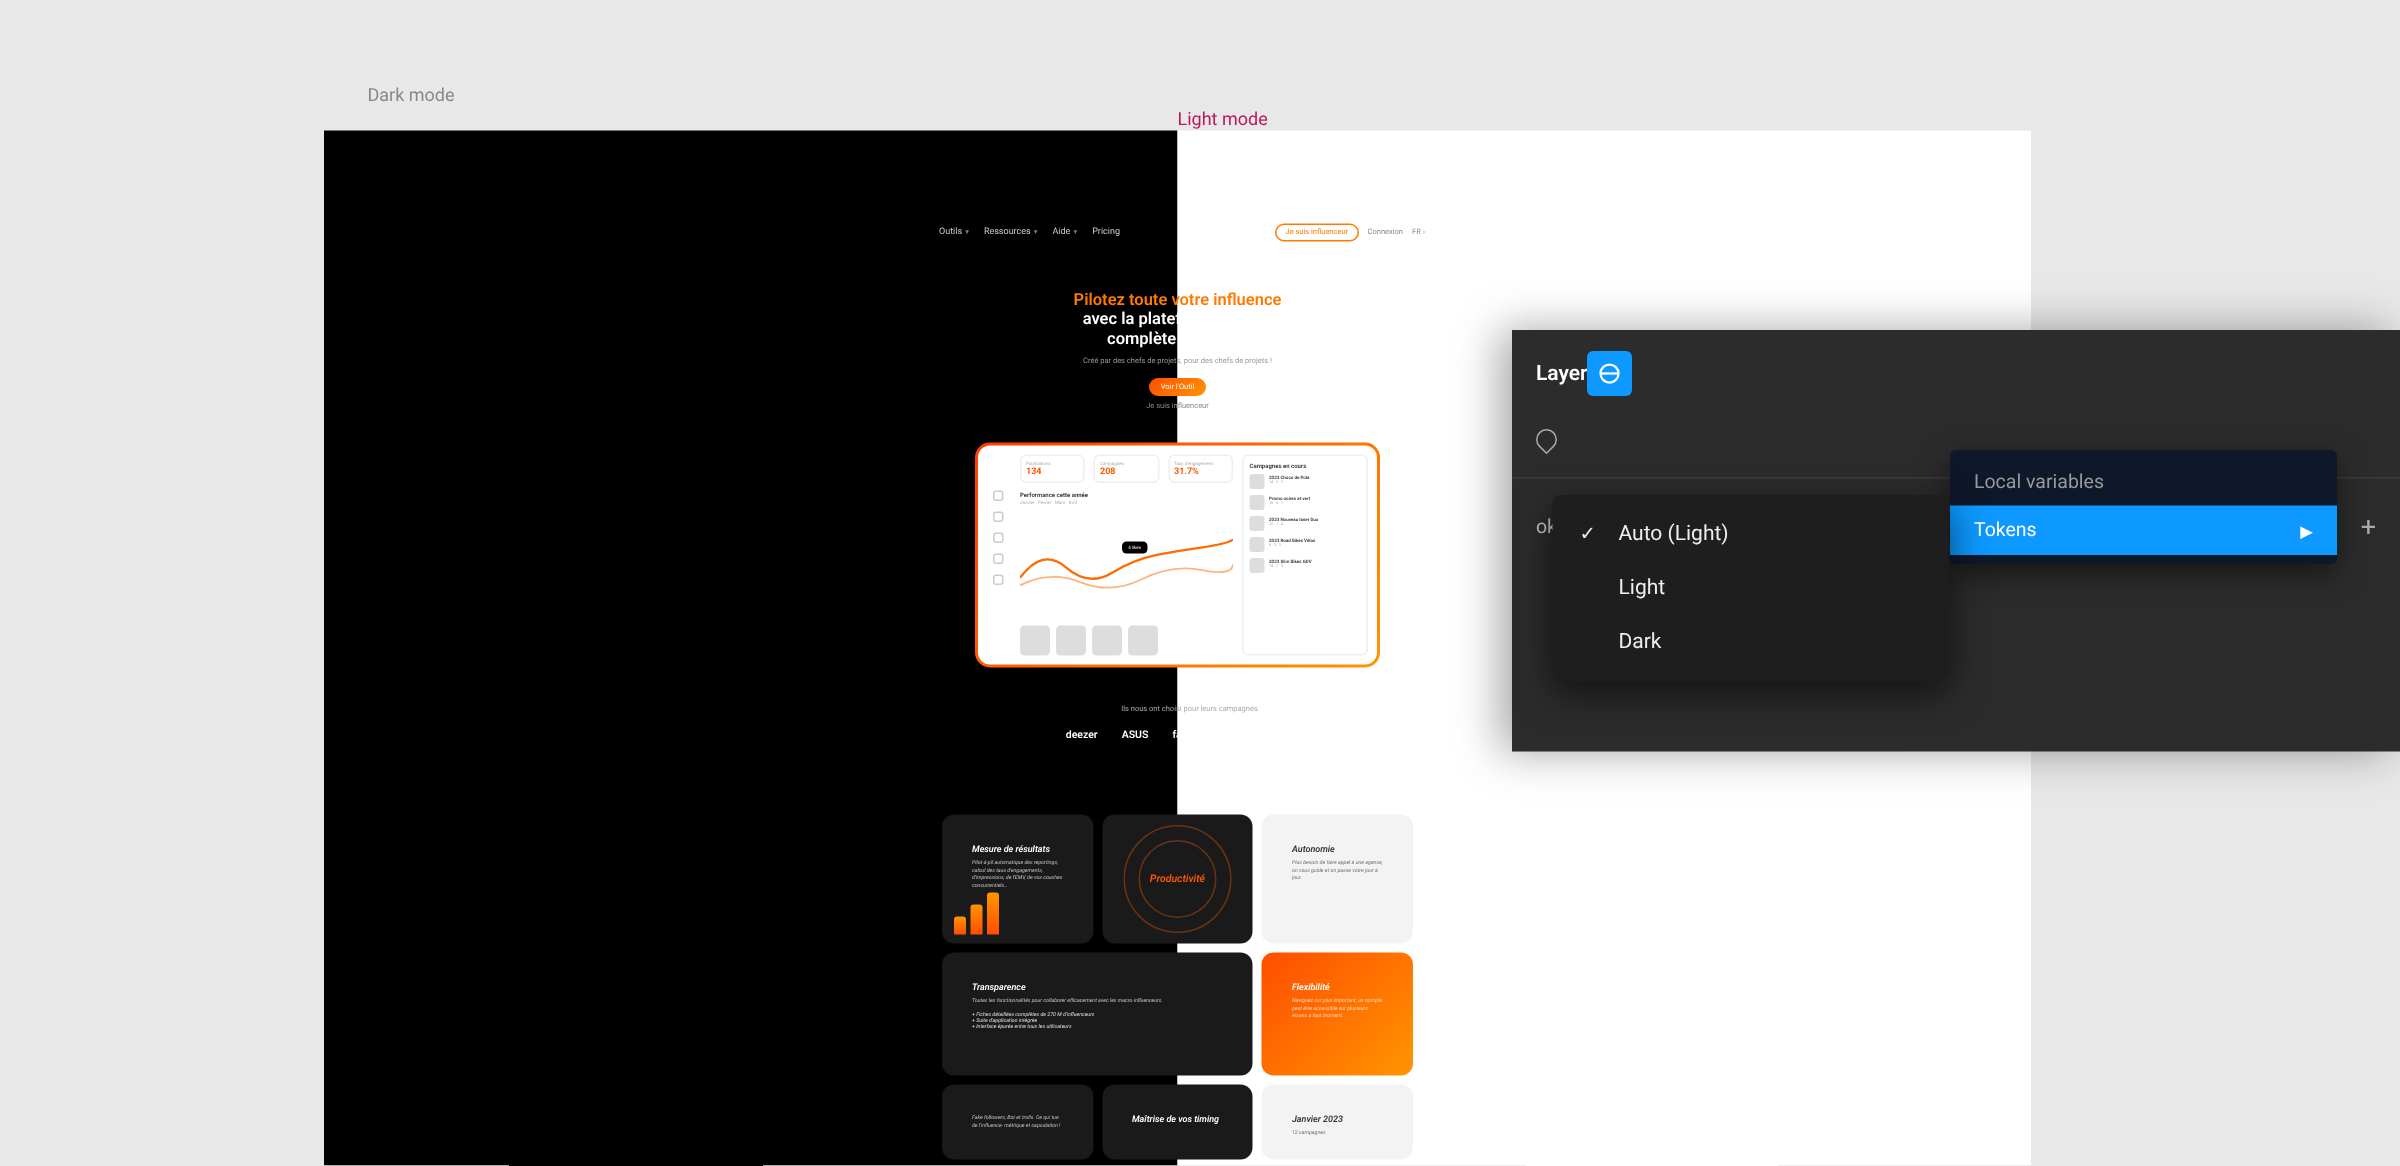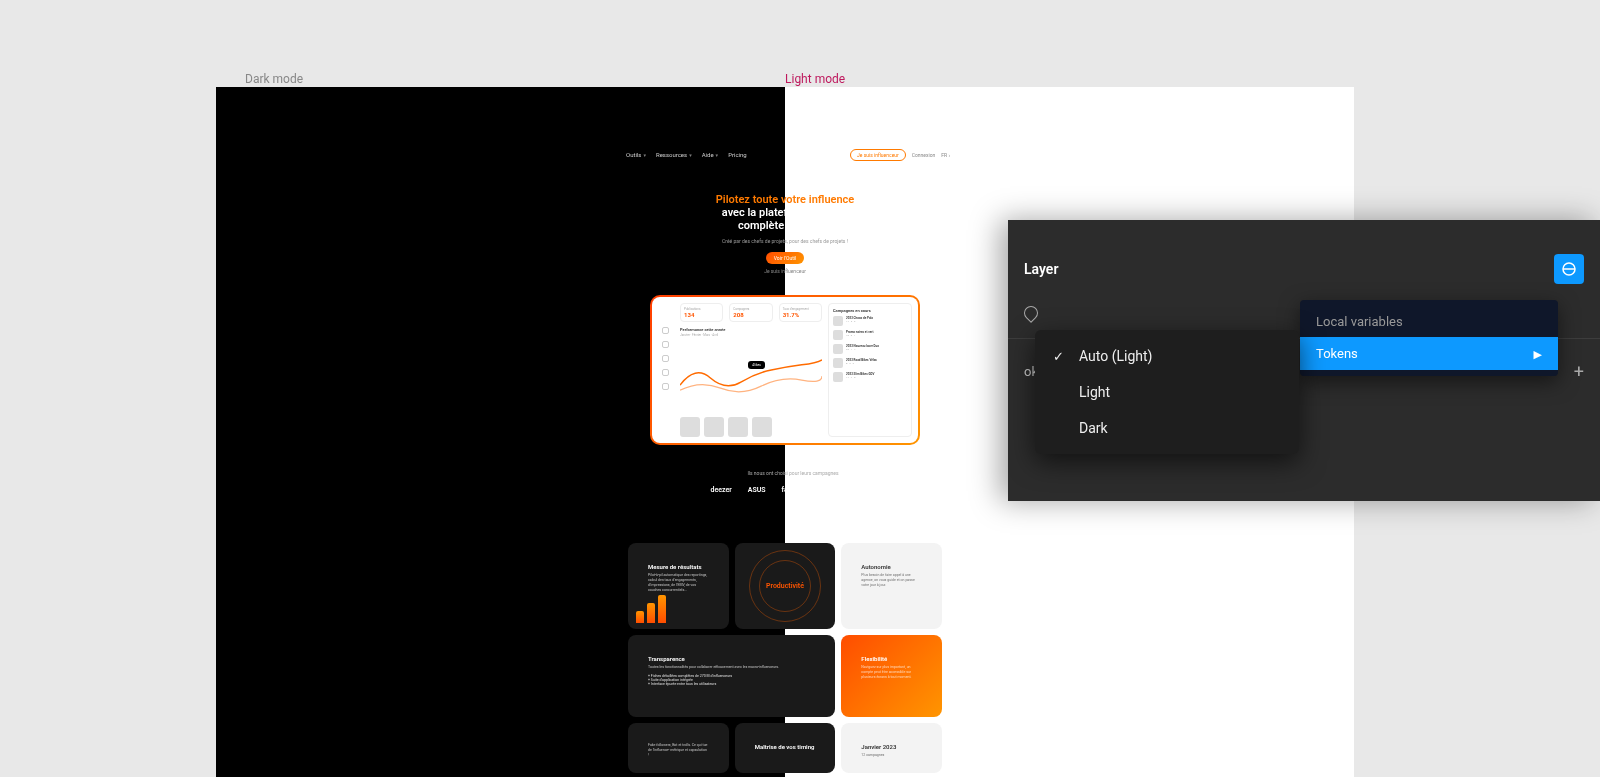--- a/index.html
+++ b/index.html
@@ -1,18 +1,18 @@
 <!DOCTYPE html>
 <html><head>
   <meta charset="utf-8">
   <style>
     * { margin: 0; padding: 0; box-sizing: border-box; }
     body { font-family: -apple-system, BlinkMacSystemFont, "Segoe UI", Roboto, sans-serif; background: #e8e8e8; width: 1600px; height: 777px; overflow: hidden; position: relative; }
     
-    .canvas-labels { position: absolute; top: 72px; left: 245px; font-size: 12px; color: #888; }
+    .canvas-labels { position: absolute; top: 56px; left: 245px; font-size: 12px; color: #888; }
     .canvas-label-light { position: absolute; top: 72px; left: 785px; font-size: 12px; color: #be185d; }
     
     .dark-frame { position: absolute; top: 87px; left: 216px; width: 569px; height: 690px; background: #000; }
     .light-frame { position: absolute; top: 87px; left: 785px; width: 569px; height: 690px; background: #fff; }
     
     
     .dark-nav { position: absolute; top: 151px; left: 626px; display: flex; gap: 10px; font-size: 6px; color: #ccc; }
     .dark-nav span { display: inline-flex; align-items: center; gap: 2px; }
     .nav-chevron { font-size: 5px; opacity: 0.6; }
     
@@ -59,21 +59,21 @@
     .thumb { width: 20px; height: 20px; background: #ddd; border-radius: 3px; }
     
     
     .trust { position: absolute; top: 470px; left: 658px; width: 270px; text-align: center; }
     .trust-label { font-size: 5px; color: #aaa; }
     .trust-logos { display: flex; justify-content: center; gap: 16px; margin-top: 10px; }
     .trust-logo { font-size: 7px; color: #fff; font-weight: 600; }
     
     
     .features { position: absolute; top: 543px; left: 628px; width: 314px; display: grid; grid-template-columns: 1fr 1fr 1fr; gap: 6px; }
-    .feat { border-radius: 8px; padding: 20px; position: relative; overflow: hidden; }
+    .feat { border-radius: 8px; padding: 20px; position: relative; overflow: hidden; font-style: italic; }
     .feat-dark { background: #1a1a1a; color: #fff; }
     .feat-light { background: #f3f3f3; color: #333; }
     .feat-title { font-size: 6px; font-weight: 600; margin-bottom: 3px; }
     .feat-desc { font-size: 3.5px; opacity: 0.7; line-height: 1.4; }
     .feat-list { font-size: 3.5px; opacity: 0.85; margin-top: 4px; }
     .feat-list div::before { content: "+ "; }
     .feat-a { height: 86px; }
     .feat-b { height: 86px; }
     .feat-c { height: 86px; }
     .feat-d { grid-column: span 2; height: 82px; }
@@ -86,21 +86,21 @@
     .feat-b::before, .feat-b::after { content: ""; position: absolute; border: 1px solid rgba(255,100,0,0.35); border-radius: 50%; left: 50%; top: 50%; transform: translate(-50%, -50%); }
     .feat-b::before { width: 70px; height: 70px; }
     .feat-b::after { width: 50px; height: 50px; }
     
     .feat-bars { position: absolute; bottom: 6px; left: 8px; display: flex; gap: 3px; align-items: flex-end; }
     .bar { width: 8px; border-radius: 2px 2px 0 0; background: linear-gradient(180deg, #ff9500, #ff4d00); }
     .bar-1 { height: 12px; } .bar-2 { height: 20px; } .bar-3 { height: 28px; }
     
     
     .figma-panel { position: absolute; top: 220px; left: 1008px; right: 0; height: 281px; background: #2c2c2c; color: #ddd; box-shadow: -8px 0 28px rgba(0,0,0,0.35); }
-    .panel-header { display: flex; justify-content: space-between; align-items: center; padding: 14px 16px; margin-top: 20px; }
+    .panel-header { display: flex; align-items: center; padding: 14px 16px; }
     .panel-title { font-size: 14px; font-weight: 600; color: #fff; }
     .panel-icon { width: 30px; height: 30px; background: #0d99ff; border-radius: 4px; display: flex; align-items: center; justify-content: center; }
     .panel-row { display: flex; align-items: center; gap: 10px; padding: 8px 16px; }
     .drop-icon { width: 14px; height: 14px; border: 1.5px solid #aaa; border-radius: 50% 50% 50% 0; transform: rotate(-45deg); }
     .panel-divider { height: 1px; background: #3d3d3d; margin: 10px 0; }
     .stroke-row { display: flex; justify-content: space-between; align-items: center; padding: 12px 16px; font-size: 13px; color: #ccc; }
     .plus { font-size: 18px; color: #aaa; }
     
     
     .vars-menu { position: absolute; top: 300px; left: 1300px; width: 258px; background: #0f172a; border-radius: 4px; box-shadow: 0 6px 20px rgba(0,0,0,0.5); z-index: 5; padding: 6px 0; }

